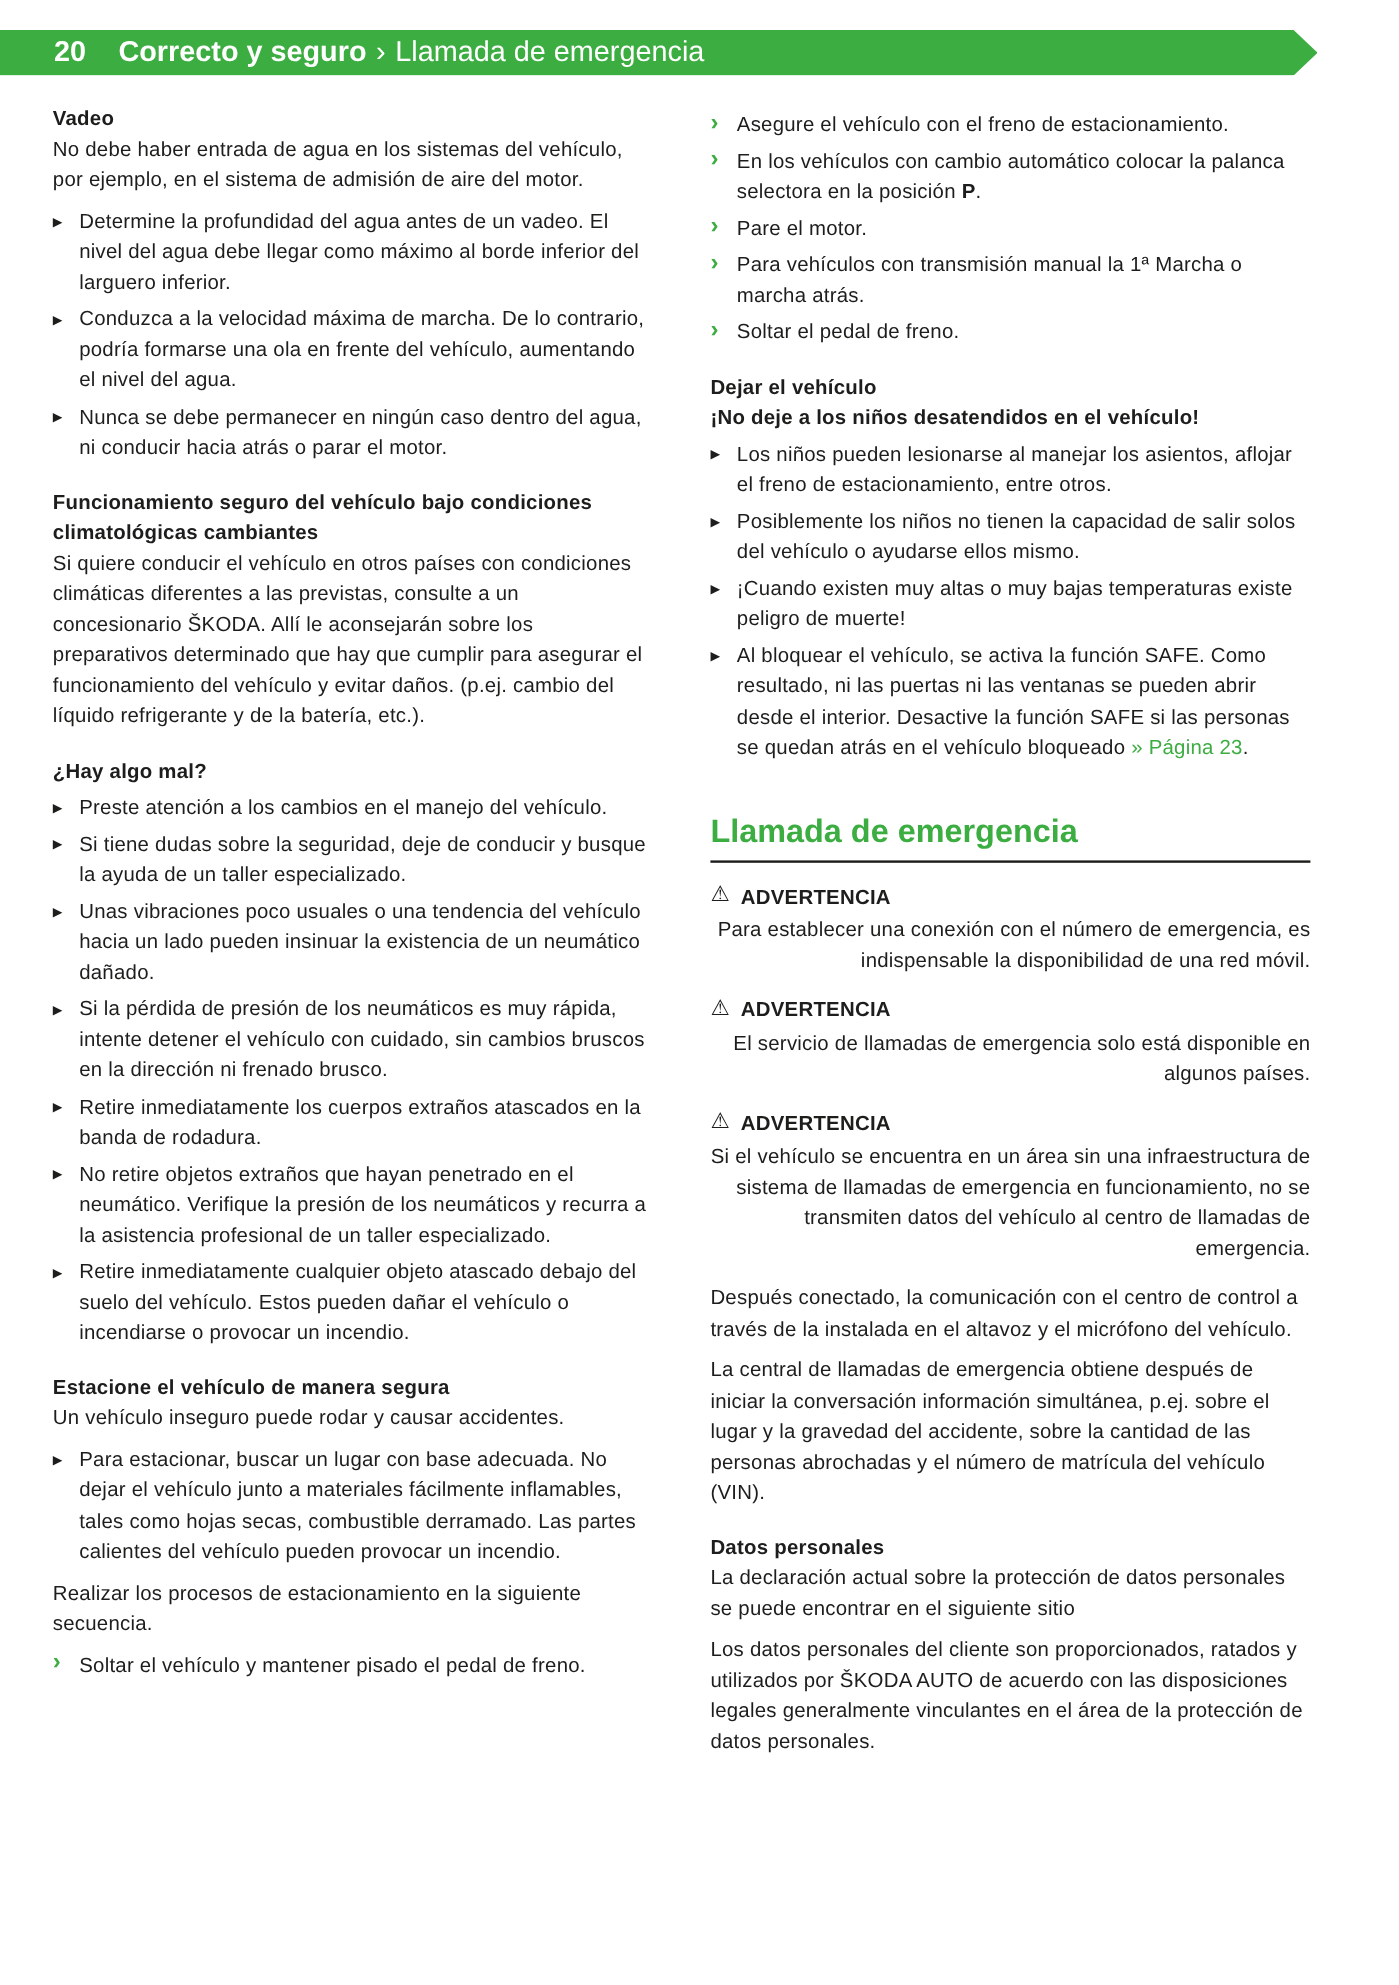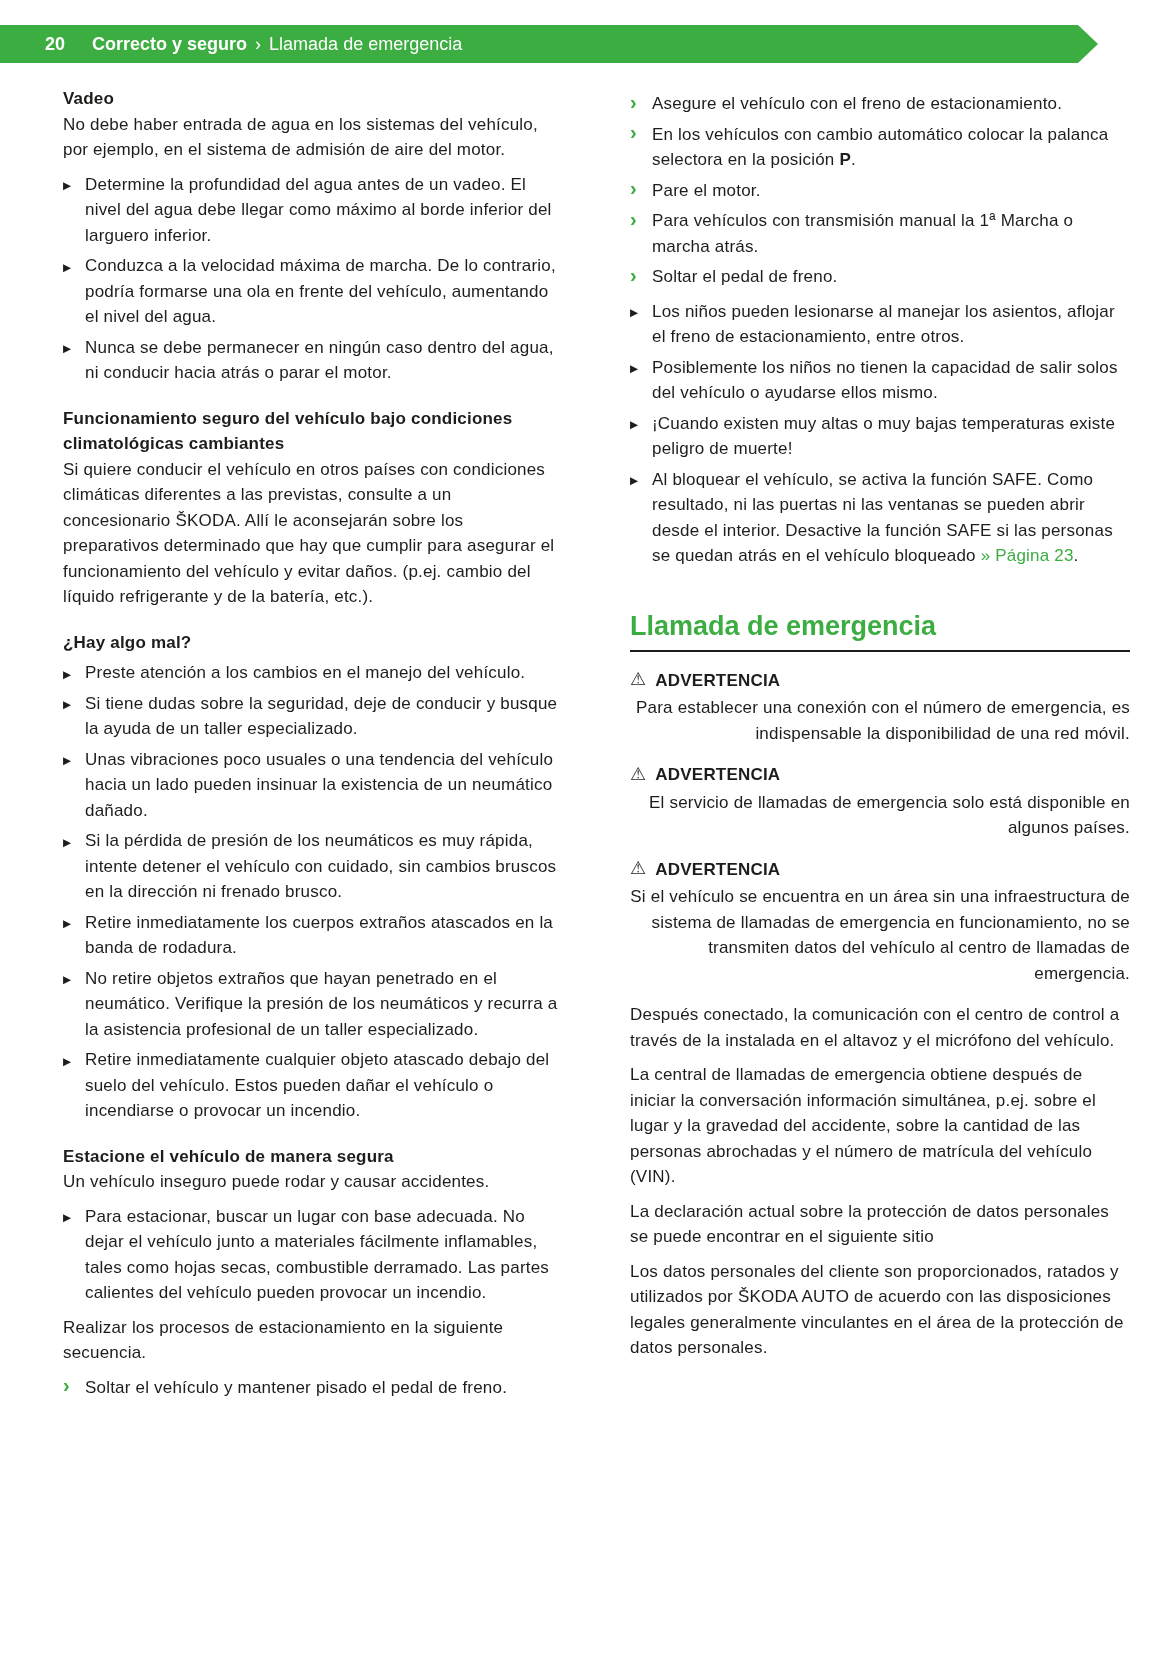--- a/index.html
+++ b/index.html
@@ -9,29 +9,29 @@
     width:1166px; height:1654px; position:relative; overflow:hidden;
     background:#ffffff; color:var(--text);
     font-family:"Liberation Sans", sans-serif;
   }
   
   .header-bar {
     position:absolute; left:0; top:25px; width:1098px; height:38px;
     background:var(--green);
     clip-path:polygon(0 0, 1078px 0, 1098px 19px, 1078px 38px, 0 38px);
     display:flex; align-items:center; padding-left:45px;
-    color:#ffffff; font-size:18px; line-height:38px; white-space:nowrap;
+    color:#ffffff; font-size:24px; line-height:38px; white-space:nowrap;
   }
   .header-bar .num { font-weight:700; margin-right:27px; }
   .header-bar .chapter { font-weight:700; }
   .header-bar .sep { margin:0 8px; font-weight:400; }
   .header-bar .section-name { font-weight:400; }
   
   .columns { position:absolute; left:44px; top:86px; display:flex; gap:48px; }
-  .col { width:500px; font-size:17px; line-height:25.5px; letter-spacing:0.2px;margin-left:19px; }
+  .col { width:500px; font-size:17px; line-height:25.5px; letter-spacing:0.2px; }
   .col > :first-child { margin-top:0; }
   
   .h { font-weight:700; margin:20px 0 0 0; }
   .h + .p { margin-top:0; }
   .h + .list { margin-top:3px; }
   .p { margin:9px 0; }
   .list { margin:9px 0; }
   .item { position:relative; padding-left:22px; margin:5px 0; }
   .item .marker {
     position:absolute; left:0;
@@ -102,20 +102,24 @@
       </div>
     </div>
   <div class="col" id="col-right">
       <div class="list">
         <div class="item chev"><span class="marker">›</span><span><span>Asegure el vehículo con el freno de estacionamiento.</span></span></div>
         <div class="item chev"><span class="marker">›</span><span><span>En los vehículos con cambio automático colocar la palanca selectora en la posición </span><span class="run-bold">P</span><span>.</span></span></div>
         <div class="item chev"><span class="marker">›</span><span><span>Pare el motor.</span></span></div>
         <div class="item chev"><span class="marker">›</span><span><span>Para vehículos con transmisión manual la 1ª Marcha o marcha atrás.</span></span></div>
         <div class="item chev"><span class="marker">›</span><span><span>Soltar el pedal de freno.</span></span></div>
       </div>
+      <div class="h">
+        <div class="h-line">Dejar el vehículo</div>
+        <div class="h-line">¡No deje a los niños desatendidos en el vehículo!</div>
+      </div>
       <div class="list">
         <div class="item tri"><span class="marker">▶</span><span><span>Los niños pueden lesionarse al manejar los asientos, aflojar el freno de estacionamiento, entre otros.</span></span></div>
         <div class="item tri"><span class="marker">▶</span><span><span>Posiblemente los niños no tienen la capacidad de salir solos del vehículo o ayudarse ellos mismo.</span></span></div>
         <div class="item tri"><span class="marker">▶</span><span><span>¡Cuando existen muy altas o muy bajas temperaturas existe peligro de muerte!</span></span></div>
         <div class="item tri"><span class="marker">▶</span><span><span>Al bloquear el vehículo, se activa la función SAFE. Como resultado, ni las puertas ni las ventanas se pueden abrir desde el interior. Desactive la función SAFE si las personas se quedan atrás en el vehículo bloqueado </span><span class="run-link">» Página 23</span><span>.</span></span></div>
       </div>
       <div class="section-title"><span>Llamada de emergencia</span></div>
       <div class="warning">
         <div class="warning-title">
           <span class="warning-icon">⚠</span>
@@ -132,16 +136,19 @@
       </div>
       <div class="warning">
         <div class="warning-title">
           <span class="warning-icon">⚠</span>
           <span>ADVERTENCIA</span>
         </div>
         <p class="p warning-body"><span>Si el vehículo se encuentra en un área sin una infraestructura de sistema de llamadas de emergencia en funcionamiento, no se transmiten datos del vehículo al centro de llamadas de emergencia.</span></p>
       </div>
       <p class="p"><span>Después conectado, la comunicación con el centro de control a través de la instalada en el altavoz y el micrófono del vehículo.</span></p>
       <p class="p"><span>La central de llamadas de emergencia obtiene después de iniciar la conversación información simultánea, p.ej. sobre el lugar y la gravedad del accidente, sobre la cantidad de las personas abrochadas y el número de matrícula del vehículo (VIN).</span></p>
+      <div class="h">
+        <div class="h-line">Datos personales</div>
+      </div>
       <p class="p"><span>La declaración actual sobre la protección de datos personales se puede encontrar en el siguiente sitio</span></p>
       <p class="p"><span>Los datos personales del cliente son proporcionados, ratados y utilizados por ŠKODA AUTO de acuerdo con las disposiciones legales generalmente vinculantes en el área de la protección de datos personales.</span></p>
     </div>
 </div>
 
 </body></html>

